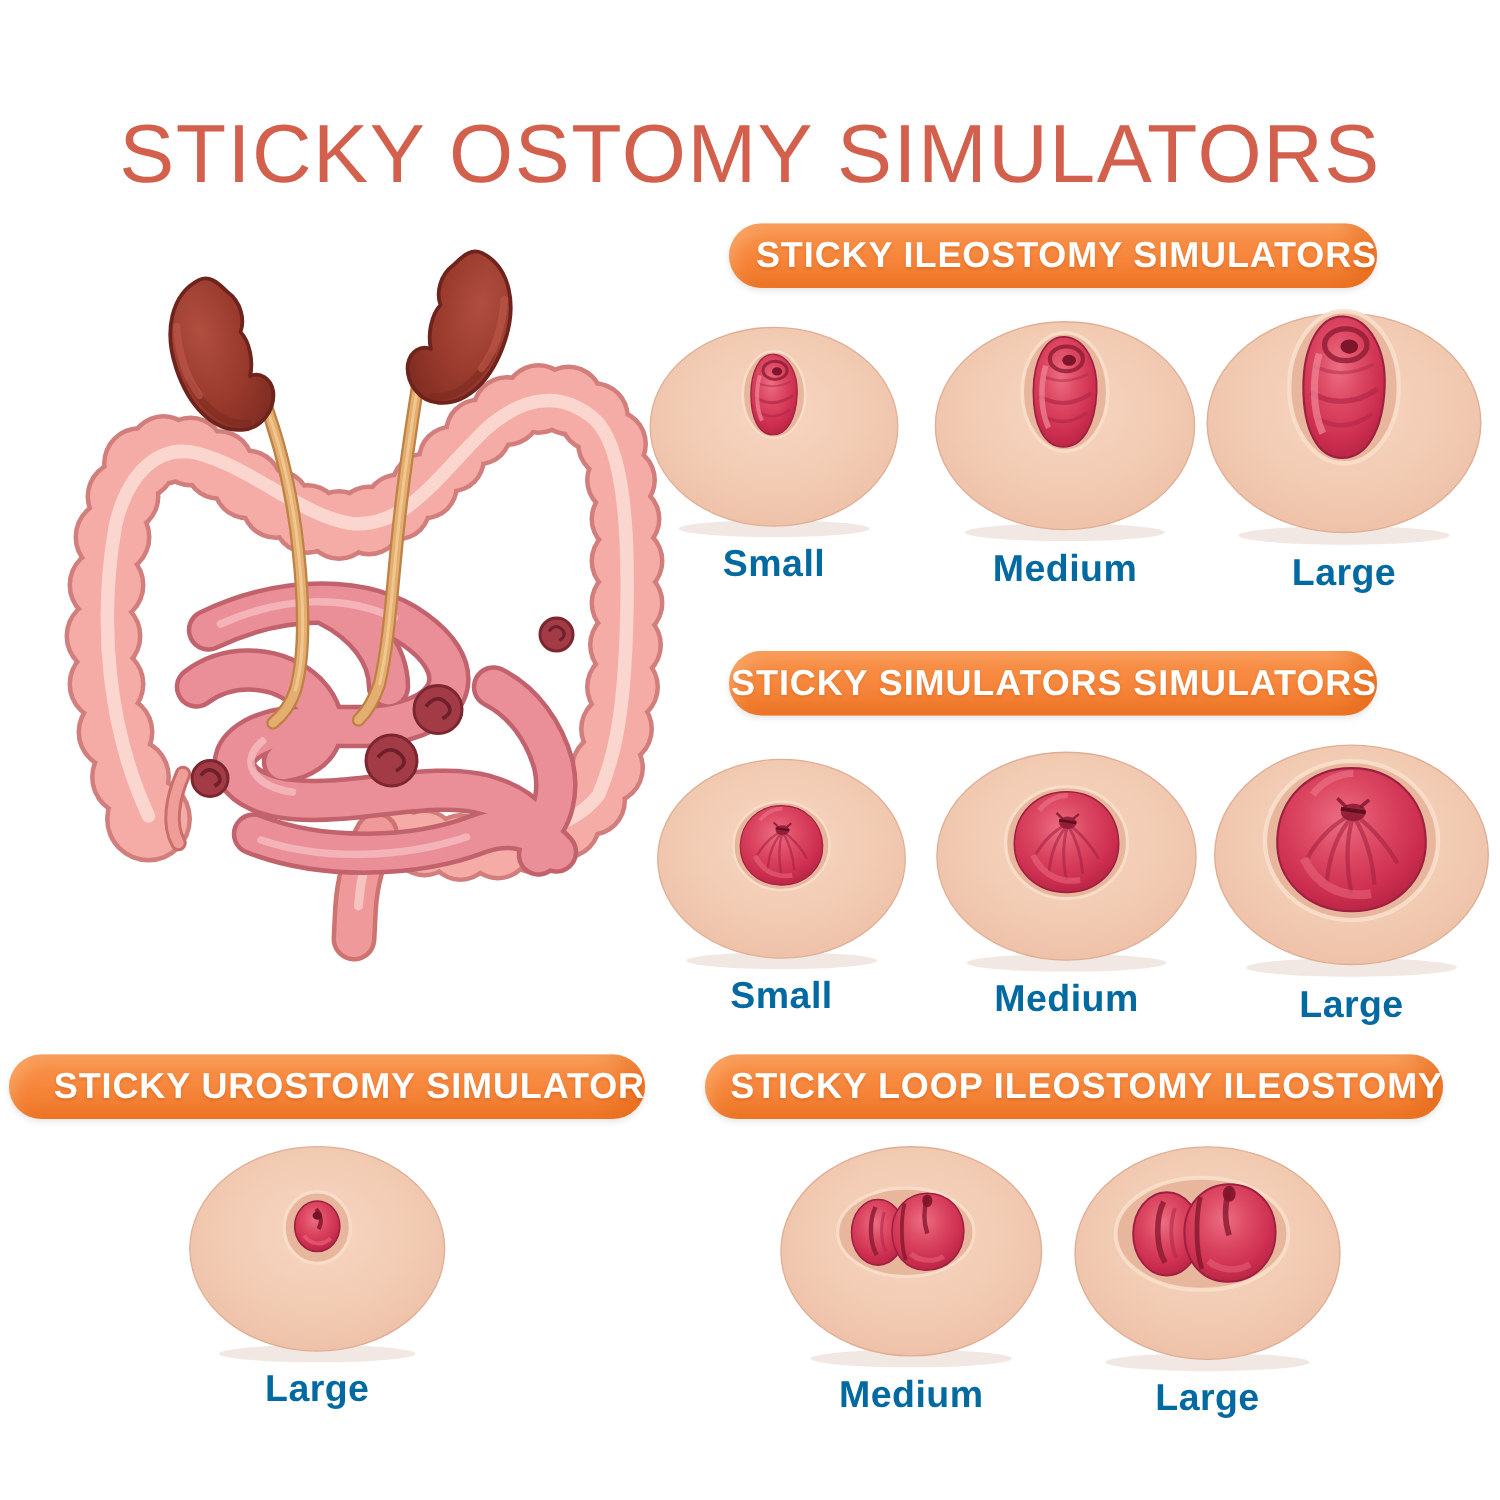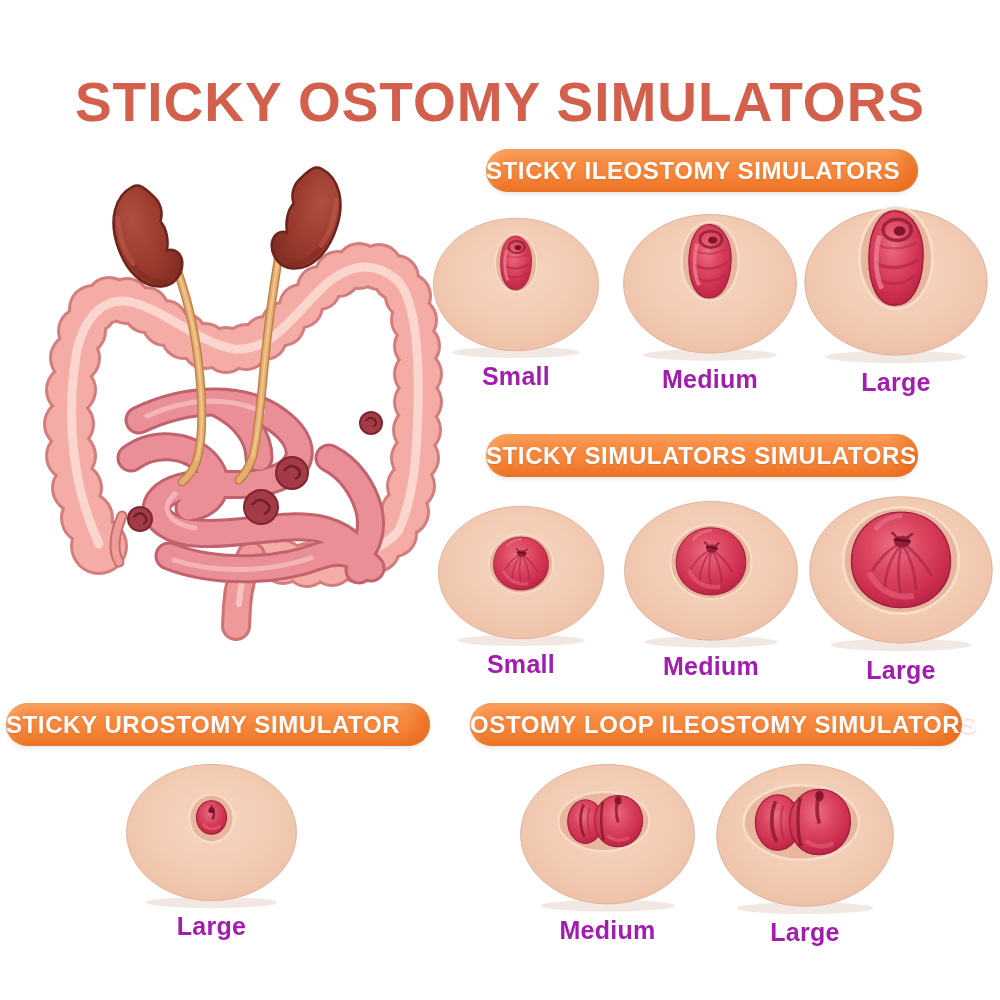--- a/index.html
+++ b/index.html
@@ -2,37 +2,37 @@
 <html><head>
 <meta charset="utf-8">
 <style>
   html,body{margin:0;padding:0;}
   body{
     width:1000px;height:1000px;position:relative;overflow:hidden;
     background:#ffffff;font-family:"Liberation Sans",sans-serif;
   }
   .page-title{
     position:absolute;top:33px;left:0;width:1000px;text-align:center;
-    font-size:55px;font-weight:bold;letter-spacing:1px;color:#d2604c;
+    font-size:55px;font-weight:normal;letter-spacing:1px;color:#d2604c;
     white-space:nowrap;
   }
   .pill{
     position:absolute;height:43px;border-radius:23px;
     background:linear-gradient(180deg,#f9934b 0%,#f6863b 55%,#f37e30 100%);
     box-shadow:inset -12px -5px 14px rgba(224,99,18,.55),
                inset 4px 5px 9px rgba(255,205,160,.35),
                0 2px 4px rgba(0,0,0,.10);
-    display:flex;align-items:center;justify-content:flex-start;
+    display:flex;align-items:center;justify-content:flex-end;
     color:#ffffff;font-weight:bold;font-size:24px;letter-spacing:.6px;
     text-shadow:0 1px 2px rgba(180,70,0,.30);white-space:nowrap;
   }
   .tile{position:absolute;text-align:center;}
   .tile svg{display:block;width:100%;height:auto;}
   .size-label{
-    font-size:25px;font-weight:bold;color:#a21caf;margin-top:2px;
+    font-size:25px;font-weight:bold;color:#0369a1;margin-top:2px;
     letter-spacing:.3px;
   }
   #anatomy{position:absolute;left:18px;top:158px;width:432px;height:500px;}
   .defs-holder{position:absolute;width:0;height:0;overflow:hidden;}
 </style>
 </head>
 <body>
 
 <svg class="defs-holder" aria-hidden="true">
   <defs>
@@ -270,21 +270,21 @@
 <div class="pill" style="left:486px;top:149px;width:432px;">
   <span>STICKY ILEOSTOMY SIMULATORS</span>
 </div>
 <div class="pill" style="left:486px;top:434px;width:432px;">
   <span>STICKY SIMULATORS SIMULATORS</span>
 </div>
 <div class="pill" style="left:6px;top:703px;width:424px;">
   <span>STICKY UROSTOMY SIMULATOR</span>
 </div>
 <div class="pill" style="left:470px;top:703px;width:492px;">
-  <span>OSTOMY LOOP ILEOSTOMY SIMULATORS</span>
+  <span>STICKY LOOP ILEOSTOMY ILEOSTOMY</span>
 </div>
 
 <div class="tile" style="left:430px;top:214px;width:172px;">
   <svg viewBox="0 0 200 170">
     <use href="#discBase"></use>
     <use href="#stomaIleo" transform="translate(100,57) scale(.78) translate(-100,-57)"></use>
   </svg>
   <div class="size-label">Small</div>
 </div>
 <div class="tile" style="left:620px;top:210px;width:180px;">

